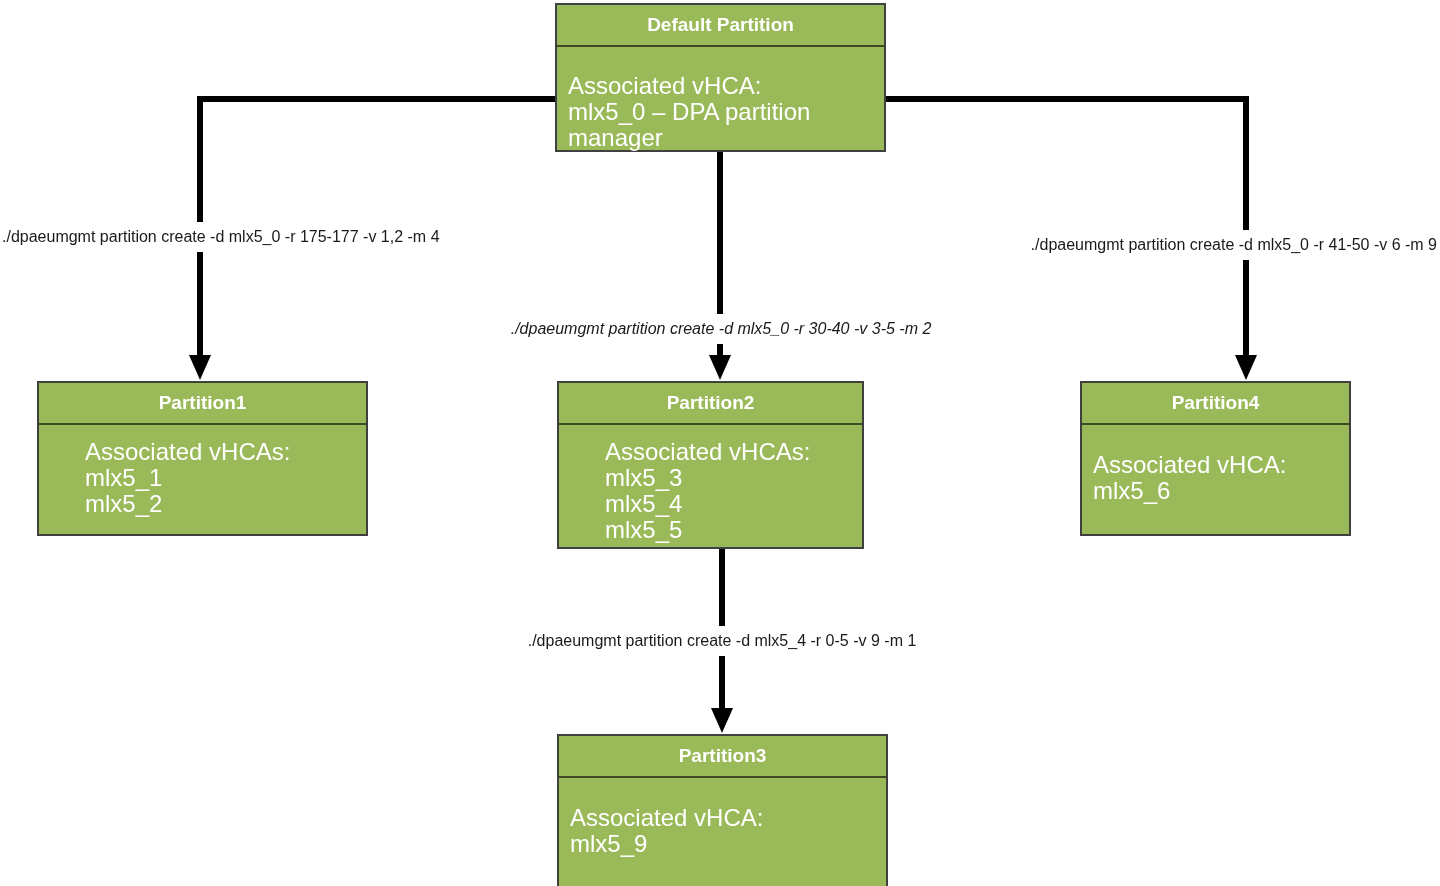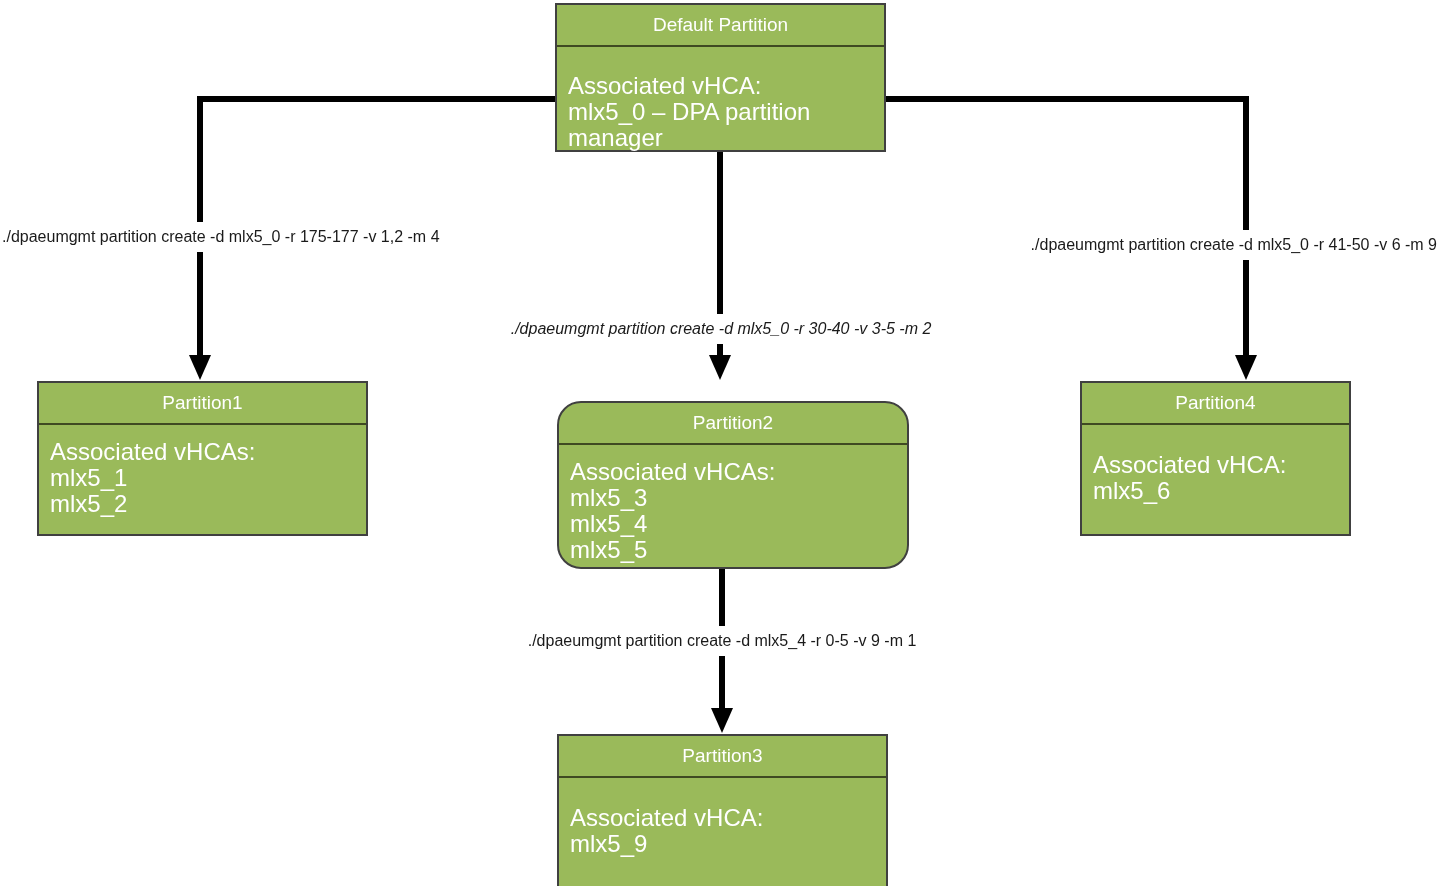--- a/index.html
+++ b/index.html
@@ -44,34 +44,34 @@
     border: 2px solid var(--node-border);
     color: var(--node-text);
   }
   .node-title {
     height: 42px;
     box-sizing: border-box;
     display: flex;
     align-items: center;
     justify-content: center;
     font-size: 19px;
-    font-weight: normal;
+    font-weight: bold;
     border-bottom: 2px solid var(--node-divider);
   }
   .node-body {
     padding: 26px 11px 0 11px;
     font-size: 24px;
     line-height: 26px;
     white-space: pre-line;
   }
-  .pad-sm .node-body { padding-top: 14px; }
+  .pad-sm .node-body { padding-top: 14px; margin-left: 35px; }
   .pad-lg .node-body { padding-top: 27px; }
   #node-default    { left: 555px;  top: 3px;   width: 331px; height: 149px; }
   #node-partition1 { left: 37px;   top: 381px; width: 331px; height: 155px; }
-  #node-partition2 { left: 557px;  top: 401px; width: 352px; height: 168px; border-radius: 24px; }
+  #node-partition2 { left: 557px;  top: 381px; width: 307px; height: 168px; }
   #node-partition4 { left: 1080px; top: 381px; width: 271px; height: 155px; }
   #node-partition3 { left: 557px;  top: 734px; width: 331px; height: 180px; }
   .cmd-label {
     position: absolute;
     background: var(--canvas-bg);
     color: var(--label-text);
     font-size: 16px;
     line-height: 20px;
     padding: 5px 2px;
     white-space: nowrap;

